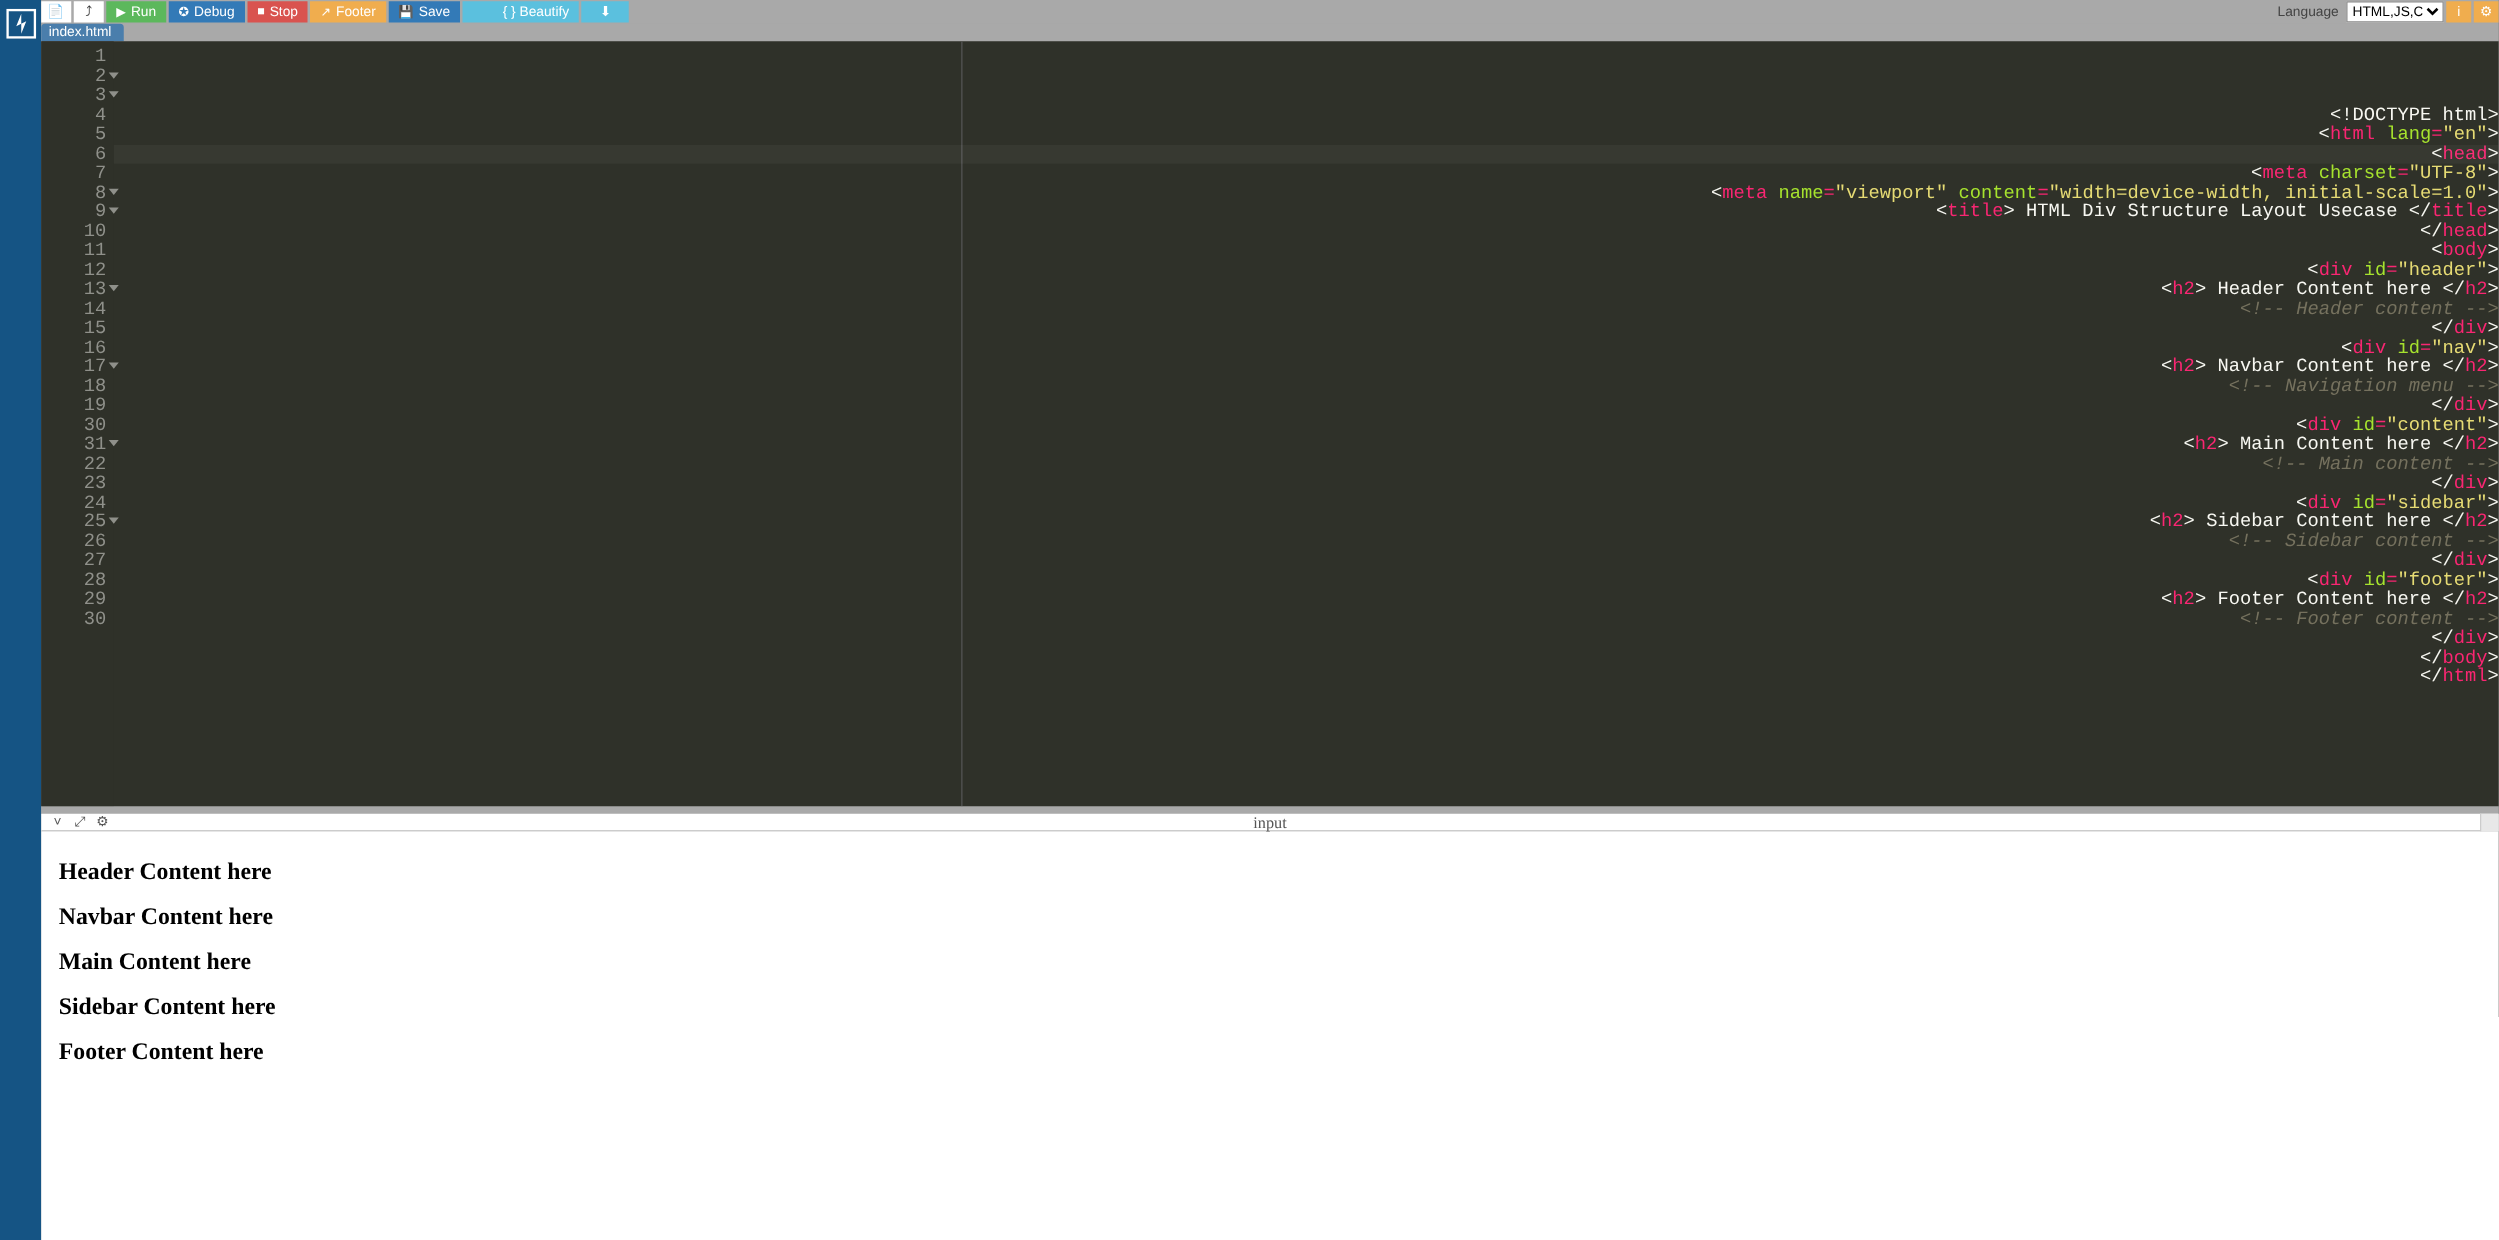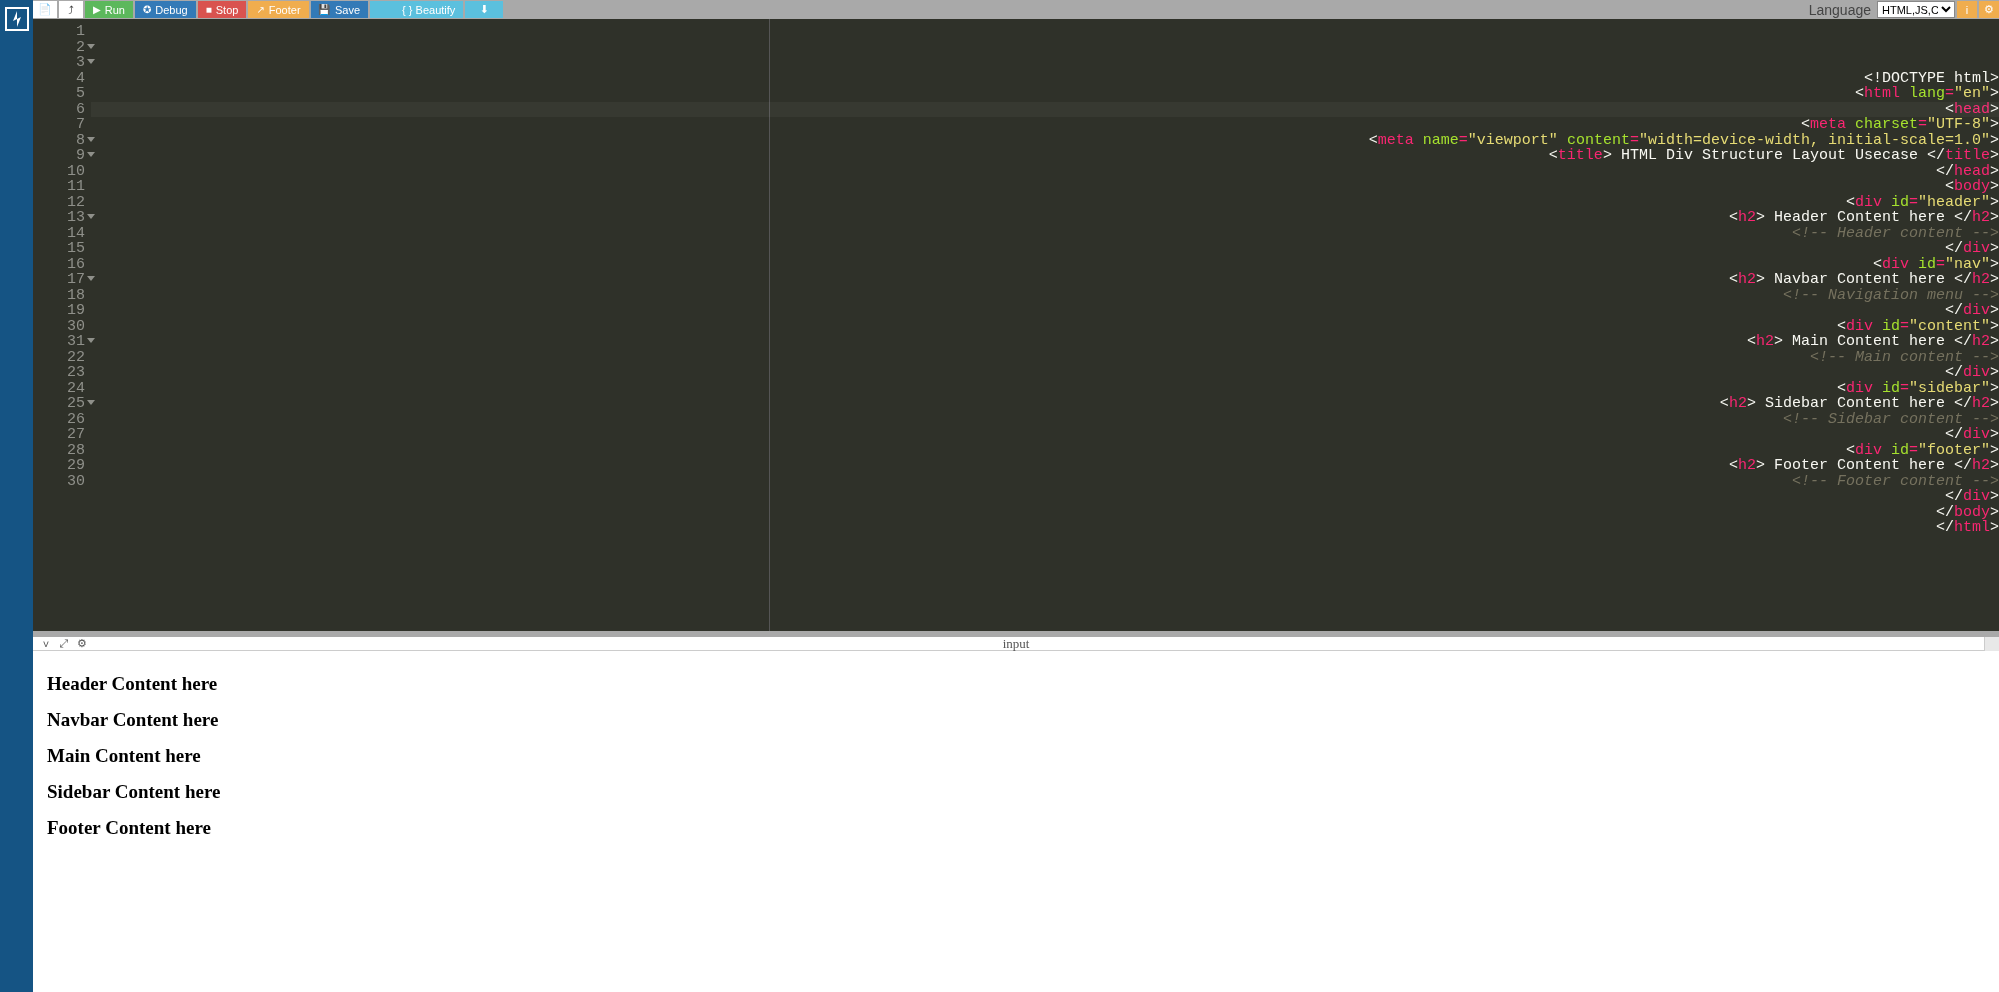--- a/index.html
+++ b/index.html
@@ -65,21 +65,21 @@
 .toolbar-btn.orange { background: #f0ad4e; }
 .toolbar-btn.teal { background: #5bc0de; padding-left: 32px; }
 .toolbar-btn.lightblue { background: #5bc0de; width: 38px; justify-content:center; }
 .toolbar-btn .icon { margin-right: 4px; font-size: 10px; }
 .toolbar-right {
   margin-left: auto;
   display: flex;
   align-items: center;
   gap: 2px;
 }
-.lang-label { font-size: 14px; color: #444; margin-right: 4px; }
+.lang-label { font-size: 11px; color: #444; margin-right: 4px; }
 .lang-select {
   height: 17px;
   font-size: 11px;
   background: #fff;
   border: 1px solid #888;
   width: 78px;
 }
 .top-icon-btn {
   width: 20px;
   height: 17px;
@@ -275,20 +275,23 @@
         </select>
         <span class="top-icon-btn">
             <span>i</span>
           </span>
         <span class="top-icon-btn">
             <span>⚙</span>
           </span>
       </div>
     </div>
 
+    <div class="tab-row">
+      <div class="tab"><span>index.html</span></div>
+    </div>
 
     <div class="editor">
       <div class="gutter" id="gutter">
           <div class="ln">1</div>
           <div class="ln fold">2</div>
           <div class="ln fold">3</div>
           <div class="ln">4</div>
           <div class="ln">5</div>
           <div class="ln">6</div>
           <div class="ln">7</div>

